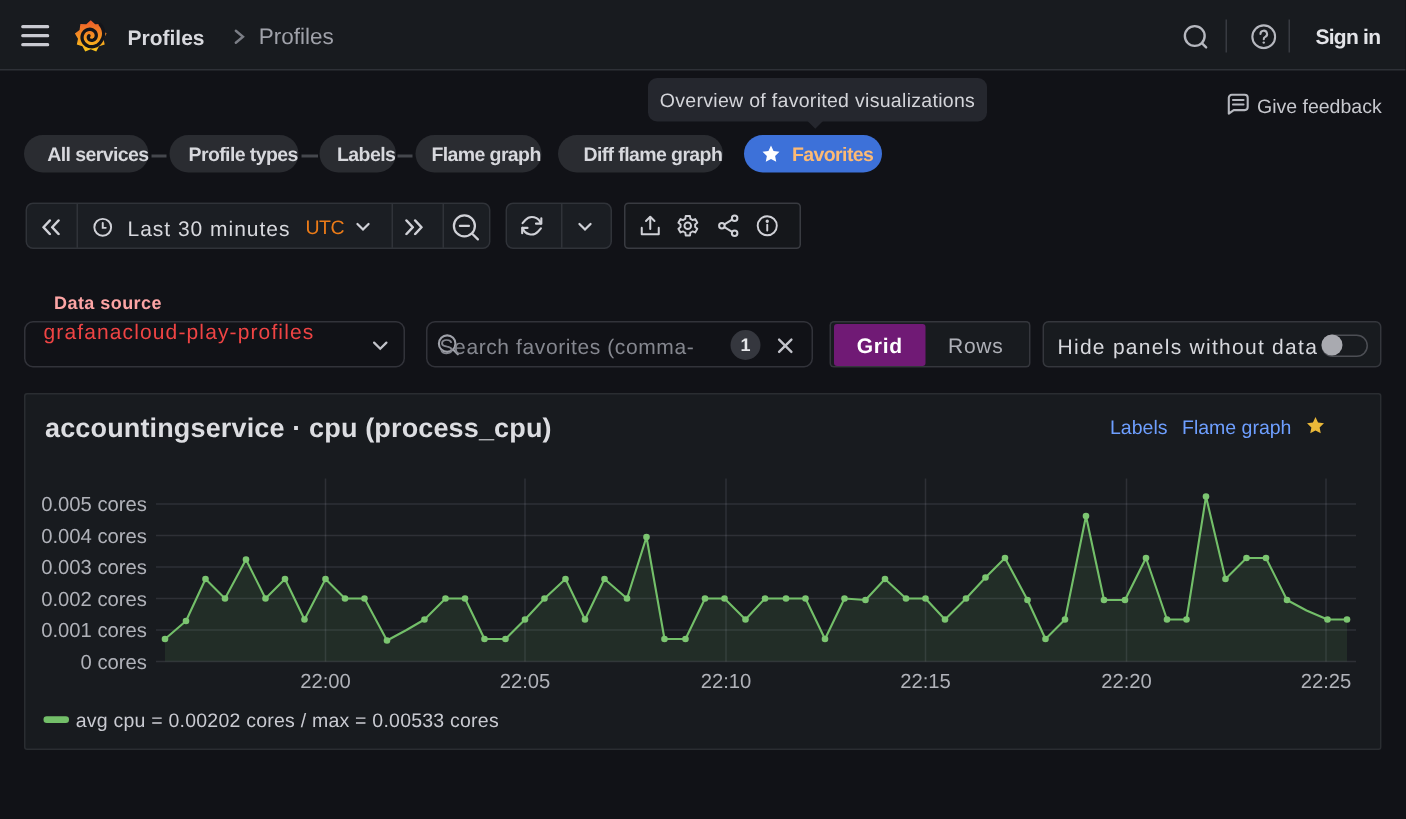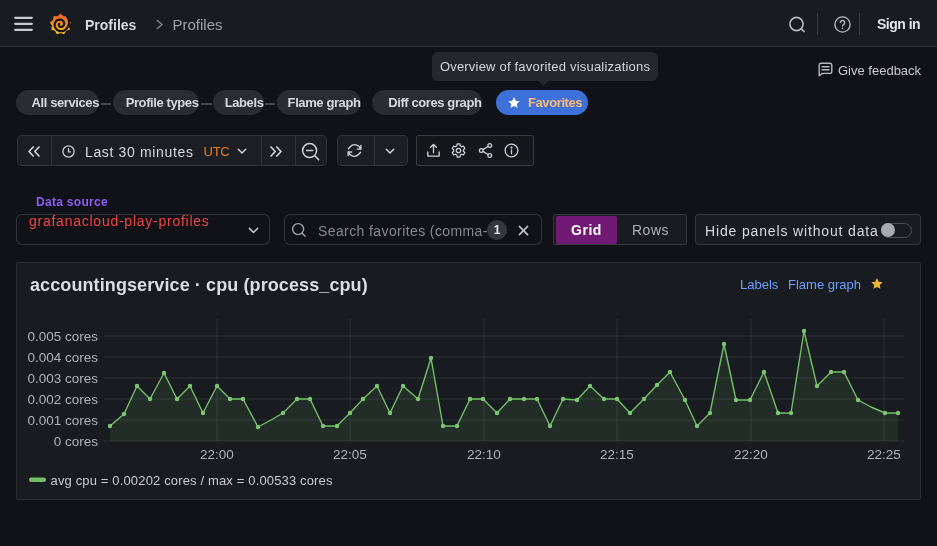--- a/index.html
+++ b/index.html
@@ -69,21 +69,21 @@
 </svg>
 <div class="abs" style="left:838px;top:62.5px;font-size:13px;color:#c7c8ce;">Give feedback</div>
 
 <div class="tabpill" style="left:16px;width:83px;">All services</div>
 <div class="dash" style="left:100.7px;"></div>
 <div class="tabpill" style="left:112.5px;width:86px;">Profile types</div>
 <div class="dash" style="left:201px;"></div>
 <div class="tabpill" style="left:213px;width:50.5px;">Labels</div>
 <div class="dash" style="left:264.9px;"></div>
 <div class="tabpill" style="left:276.5px;width:84px;">Flame graph</div>
-<div class="tabpill" style="left:372px;width:109.5px;">Diff cores graph</div>
+<div class="tabpill" style="left:372px;width:109.5px;">Diff flame graph</div>
 <div class="abs" style="left:496px;top:90px;width:92px;height:25px;background:#3d71d9;border-radius:12.5px;"></div>
 <svg class="abs" style="left:507px;top:96px;" width="14" height="14" viewBox="0 0 24 24">
     <path fill="#ffffff" d="M12 1.8l2.9 6.2 6.8 0.9-5 4.7 1.3 6.7-6-3.3-6 3.3 1.3-6.7-5-4.7 6.8-0.9z"></path>
   </svg>
 <div class="abs" style="left:528px;top:90px;height:25px;line-height:25px;font-size:13px;font-weight:700;letter-spacing:-0.4px;color:#fdba74;">Favorites</div>
 
 <div class="abs tbtn" style="left:17px;top:135px;width:310px;height:31px;border-radius:5px;">
   <div class="tdiv" style="left:33px;"></div>
   <div class="tdiv" style="left:242.6px;"></div>
   <div class="tdiv" style="left:276.7px;"></div>
@@ -156,34 +156,34 @@
     </g>
   </svg>
 <svg class="abs" style="left:503px;top:142px;" width="17" height="17" viewBox="0 0 24 24">
     <g stroke="#d0d1d7" stroke-width="1.8" fill="none" stroke-linecap="round">
       <circle cx="12" cy="12" r="9"></circle>
       <line x1="12" y1="11" x2="12" y2="16.5"></line>
       <circle cx="12" cy="7.8" r="0.7" fill="#d0d1d7"></circle>
     </g>
   </svg>
 
-<div class="abs" style="left:16px;top:194.5px;font-size:12px;font-weight:700;letter-spacing:0.3px;color:#8b5cf6;padding-left:20px;">Data source</div>
+<div class="abs" style="left:16px;top:194.5px;font-size:12px;font-weight:700;letter-spacing:0.3px;color:#fca5a5;padding-left:20px;">Data source</div>
 <div class="abs inpt" style="left:16px;top:214px;width:254px;"></div>
 <div class="abs" style="left:29px;top:213px;font-size:14px;letter-spacing:0.75px;color:#ef4444;">grafanacloud-play-profiles</div>
 <svg class="abs" style="left:248px;top:227px;" width="11" height="8" viewBox="0 0 11 8">
     <path d="M1.4,1.4 L5.5,5.5 L9.6,1.4" stroke="#c2c3ca" stroke-width="1.5" fill="none" stroke-linecap="round"></path>
   </svg>
 <div class="abs inpt" style="left:284px;top:214px;width:258px;"></div>
 <svg class="abs" style="left:291px;top:222px;" width="16" height="16" viewBox="0 0 18 18">
     <g stroke="#9fa1a9" stroke-width="1.6" fill="none" stroke-linecap="round">
       <circle cx="8" cy="8" r="6.2"></circle>
       <line x1="12.6" y1="12.6" x2="16" y2="16"></line>
     </g>
   </svg>
-<div class="abs" style="left:318px;top:222.5px;font-size:14px;letter-spacing:0.4px;color:#85878f;">Search favorites (comma-</div>
+<div class="abs" style="left:293px;top:222.5px;font-size:14px;letter-spacing:0.4px;color:#85878f;">Search favorites (comma-</div>
 <div class="abs" style="left:487px;top:220px;width:20px;height:20px;background:#35373e;border-radius:10px;text-align:center;line-height:20px;font-size:12px;font-weight:700;color:#e6e7ea;">1</div>
 <svg class="abs" style="left:518px;top:224.5px;" width="11" height="11" viewBox="0 0 11 11">
     <g stroke="#c2c3ca" stroke-width="1.6" stroke-linecap="round">
       <line x1="1.4" y1="1.4" x2="9.6" y2="9.6"></line>
       <line x1="9.6" y1="1.4" x2="1.4" y2="9.6"></line>
     </g>
   </svg>
 <div class="abs" style="left:553px;top:214px;width:134px;height:31px;background:#181b1f;border:1px solid rgba(204,204,220,0.16);border-radius:3px;"></div>
 <div class="abs" style="left:556px;top:215.5px;width:61px;height:28px;background:#701a75;border-radius:2px;text-align:center;line-height:28px;font-size:14px;font-weight:700;letter-spacing:0.5px;color:#ffffff;">Grid</div>
 <div class="abs" style="left:617px;top:215.5px;width:67px;height:28px;text-align:center;line-height:28px;font-size:14px;font-weight:400;letter-spacing:0.5px;color:#aeb0b7;">Rows</div>

